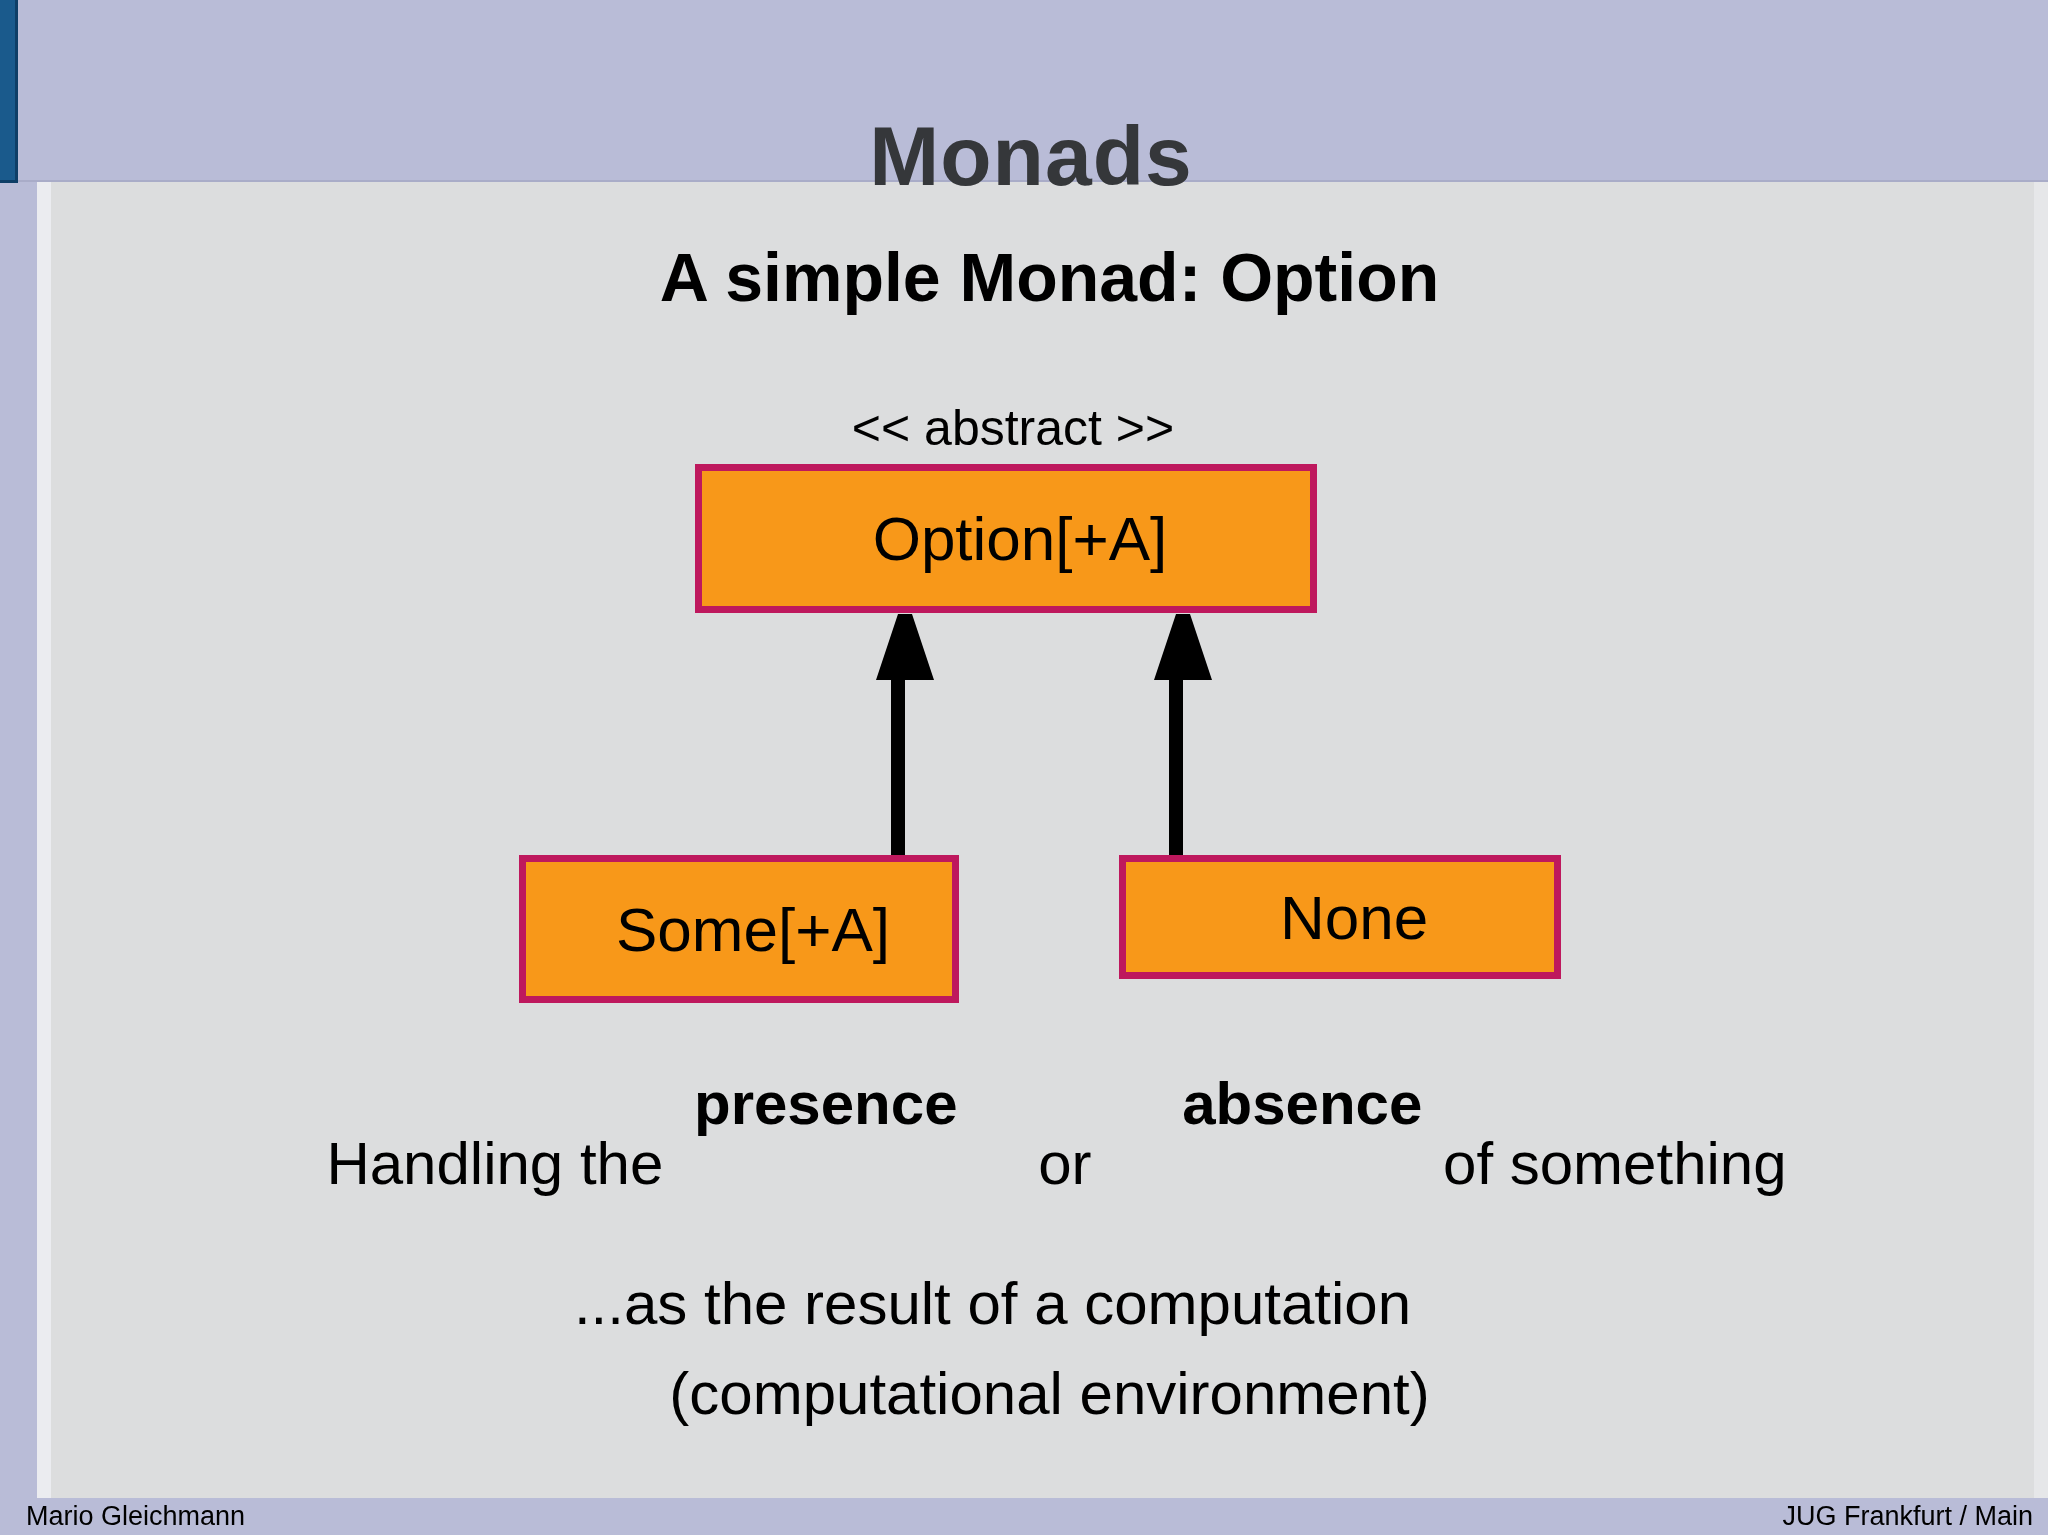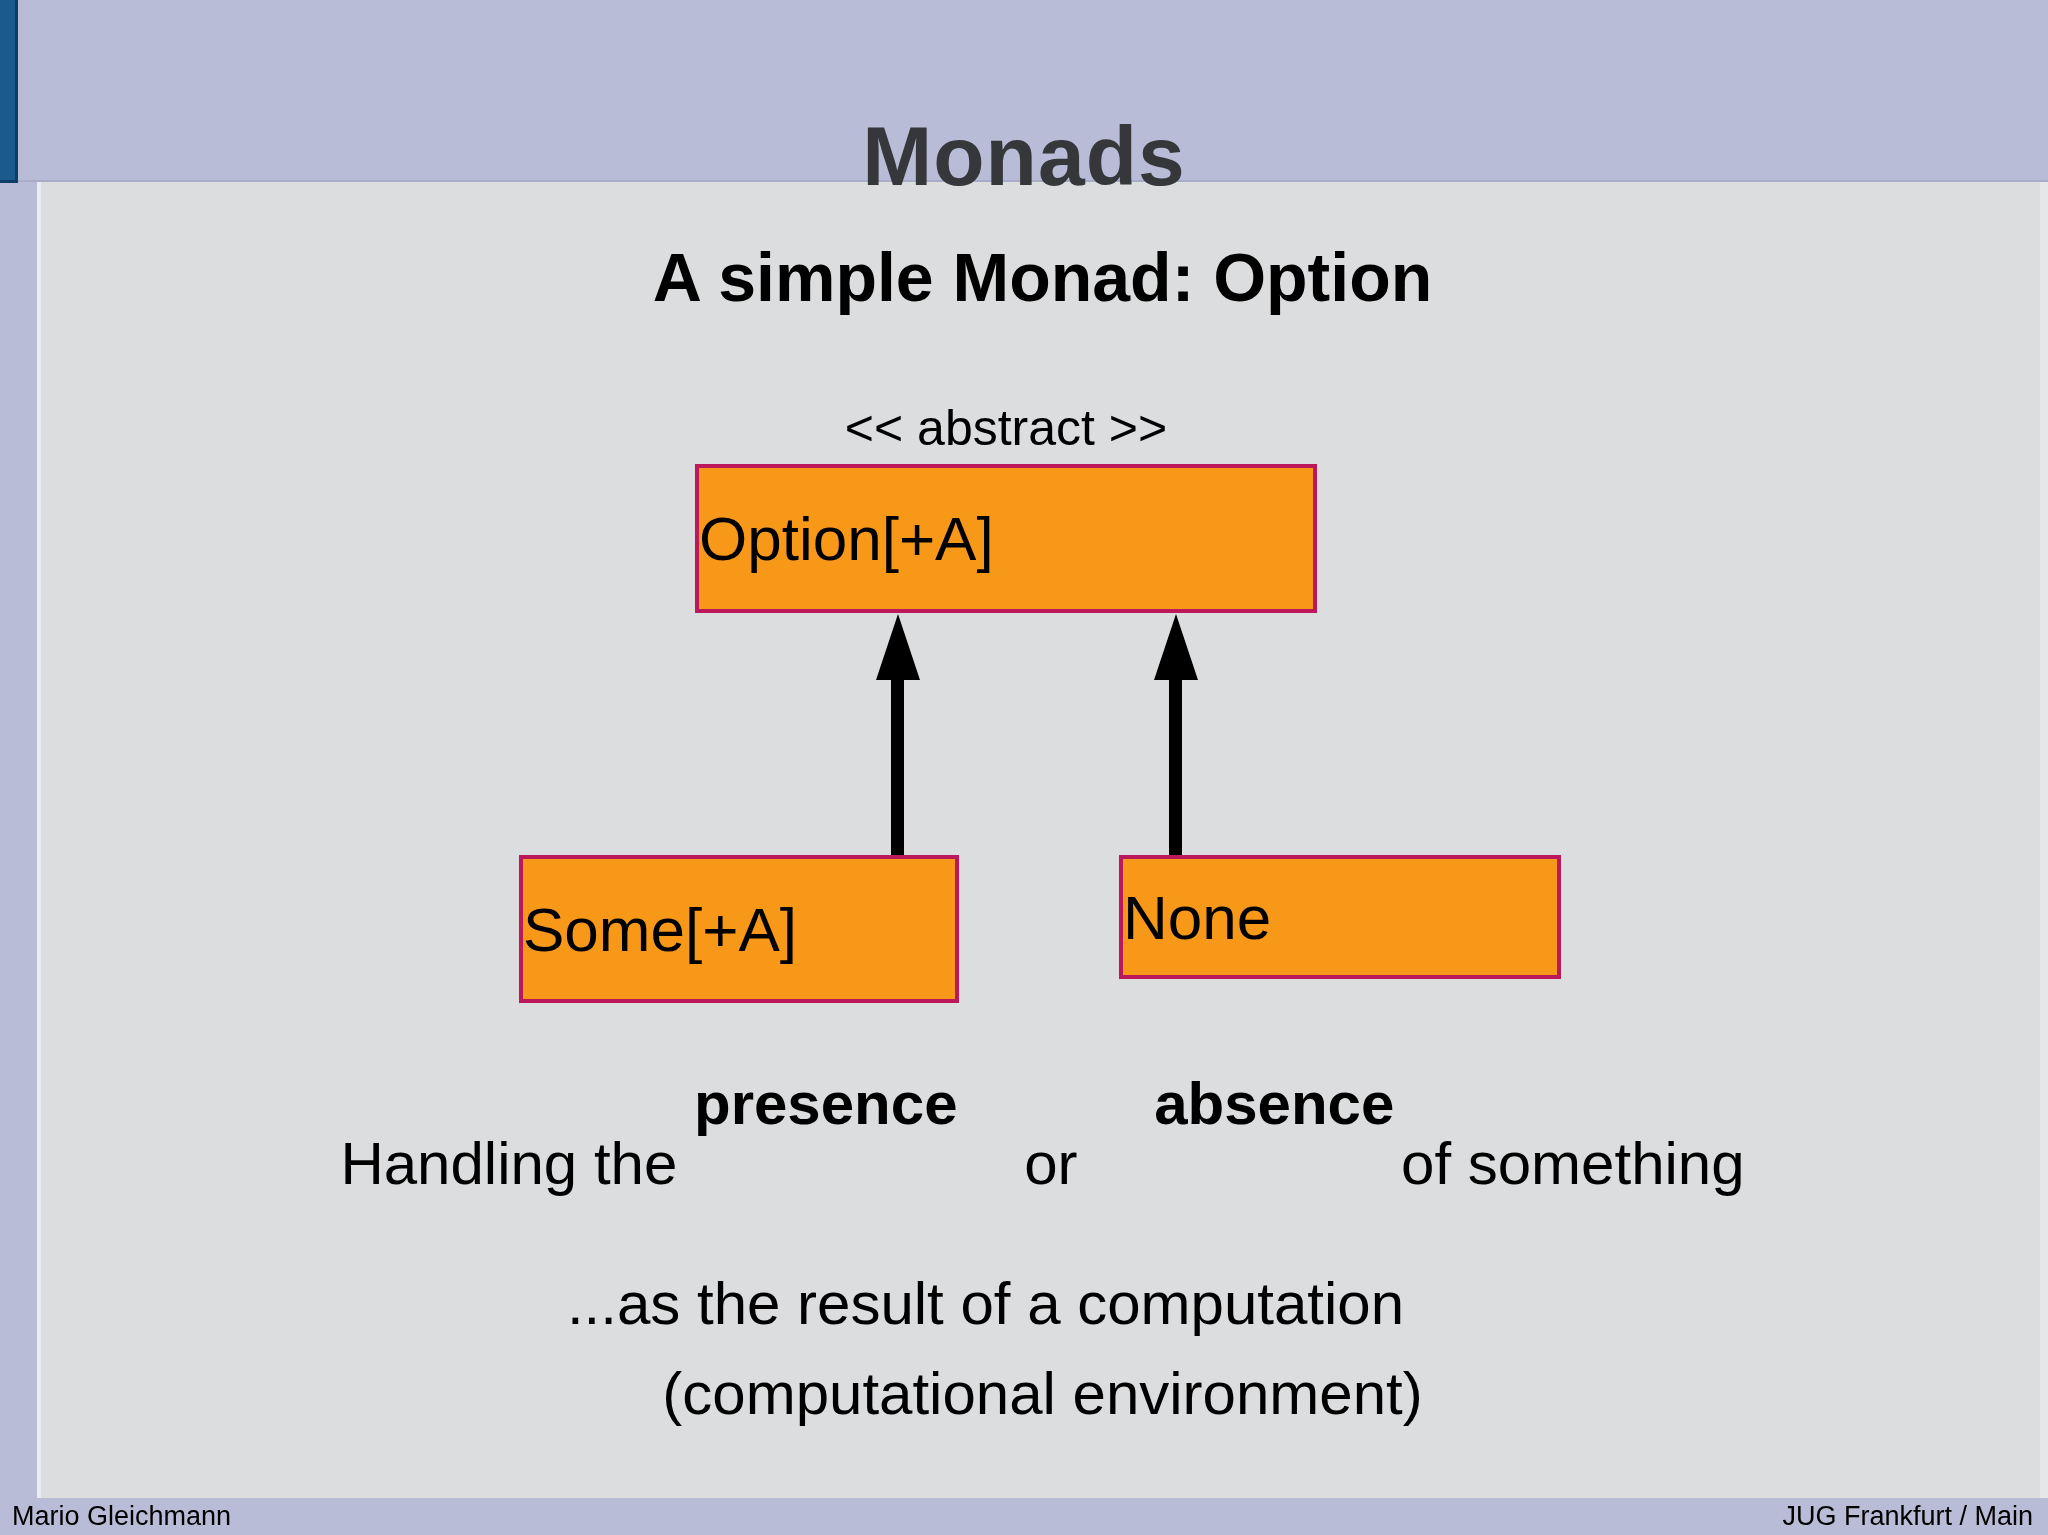--- a/index.html
+++ b/index.html
@@ -1,16 +1,16 @@
 <!DOCTYPE html>
 <html><head>
 <meta charset="utf-8">
 <style>
   html, body { margin: 0; padding: 0; background: #9fa3b5; }
-  * { box-sizing: border-box; }
+  * { box-sizing: border-box; padding-left: 14px; }
   .slide {
     position: relative;
     width: 2048px;
     height: 1535px;
     background: #dcddde;
     font-family: "Liberation Sans", sans-serif;
     overflow: hidden;
   }
   .header {
     position: absolute; left: 0; top: 0;
@@ -67,24 +67,24 @@
     position: absolute; left: 695px; top: 400px;
     width: 622px;
     text-align: center;
     font-size: 50px;
     line-height: 1.15;
     color: #000;
   }
   .uml-box {
     position: absolute;
     background: #f89819;
-    border: 4px solid #be185d;
+    border: 7px solid #be185d;
     display: flex;
     align-items: center;
-    justify-content: flex-start;
+    justify-content: center;
     font-size: 62px;
     color: #000;
   }
   .box-option { left: 695px; top: 464px;  width: 622px; height: 149px; }
   .box-some   { left: 519px; top: 855px;  width: 440px; height: 148px; }
   .box-none   { left: 1119px; top: 855px; width: 442px; height: 124px; }
   .arrow-head {
     position: absolute;
     width: 0; height: 0;
     border-left: 22px solid transparent;

